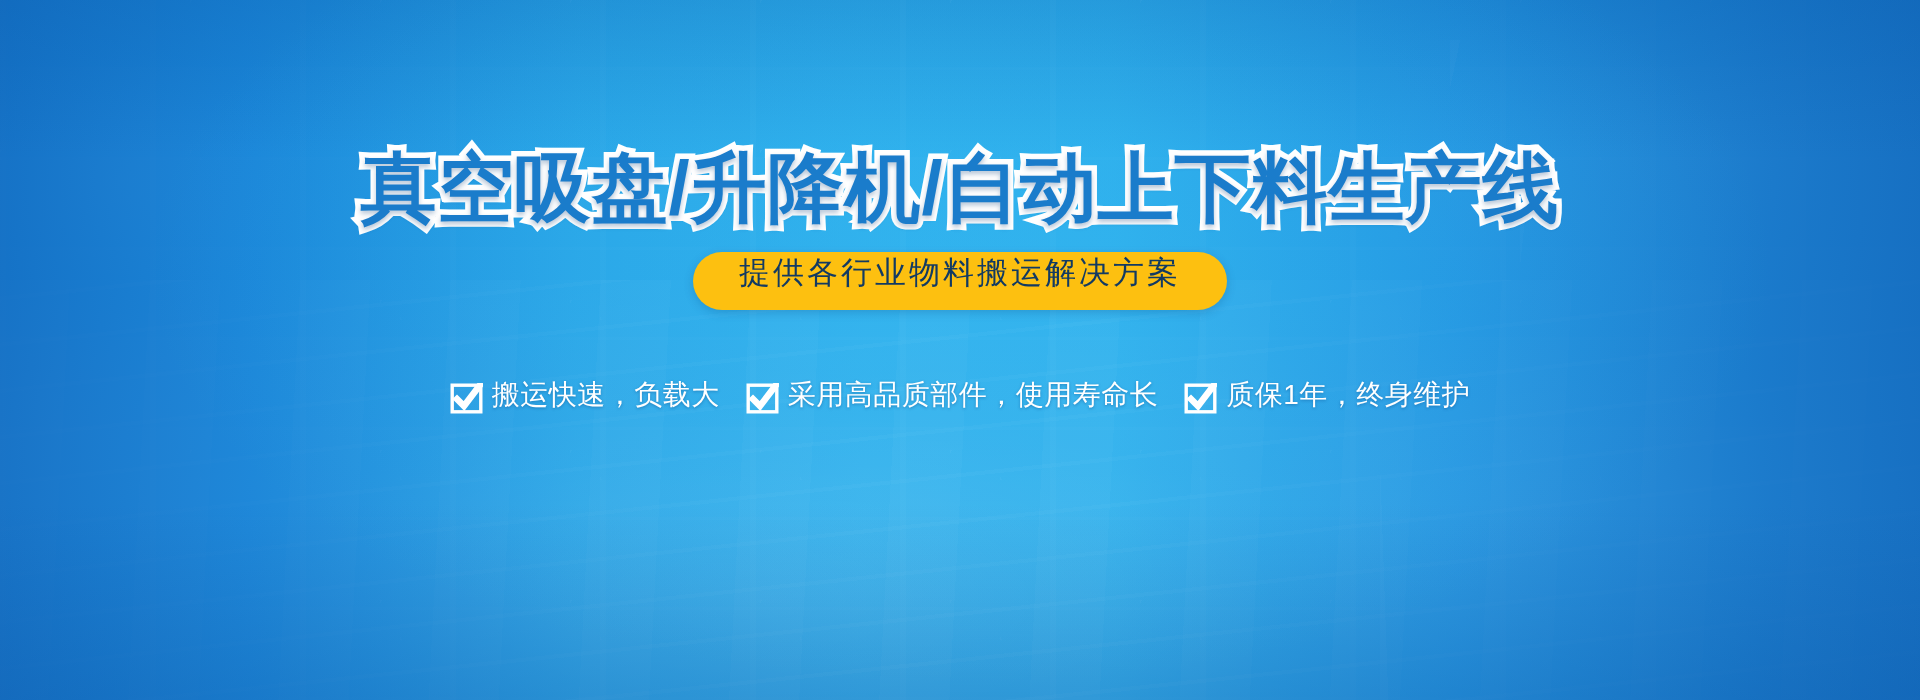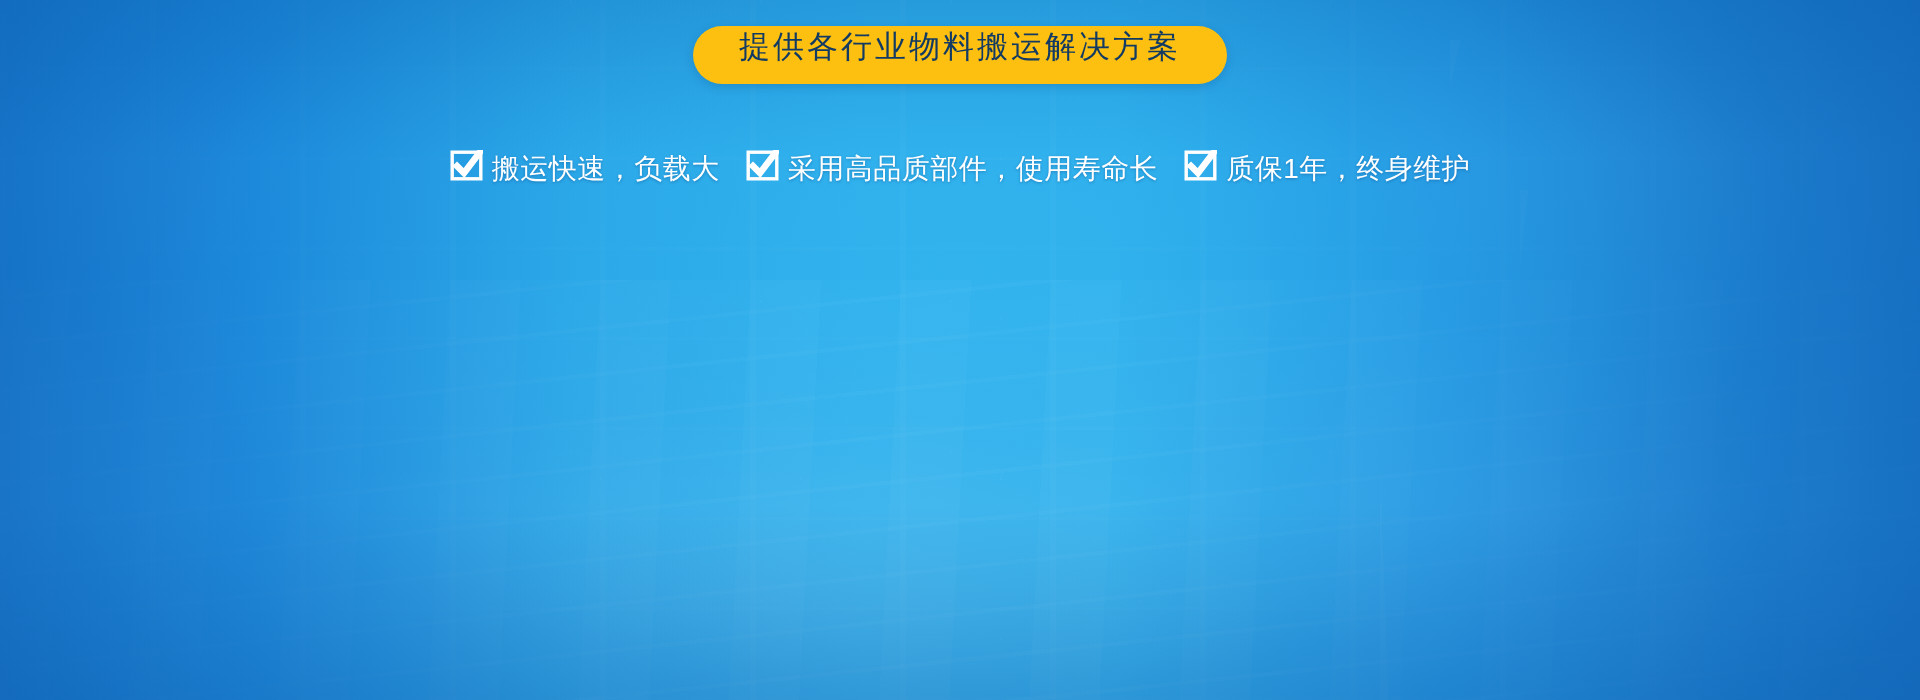--- a/index.html
+++ b/index.html
@@ -137,21 +137,21 @@
   
   .features{
     margin-top:66px;
     display:flex;
     align-items:center;
     gap:26px;
     white-space:nowrap;
   }
   .feature{
     display:flex;
-    align-items:flex-start;
+    align-items:flex-end;
     gap:9px;
   }
   .check-icon{
     width:33px; height:31px;
     flex:0 0 auto;
     display:block;
   }
   .feature-label{
     font-size:28px;
     font-weight:500;
@@ -166,20 +166,21 @@
 <div class="banner">
 
   <div class="bg-photo"></div>
   <div class="bg-machines"></div>
   <div class="bg-beams"></div>
   <div class="bg-tint"></div>
   <div class="bg-vignette"></div>
 
   <div class="content">
 
+    <h1 class="headline">真空吸盘/升降机/自动上下料生产线</h1>
 
     <div class="subpill">
       <span class="subpill-text">提供各行业物料搬运解决方案</span>
     </div>
 
     <div class="features">
 
       <div class="feature">
         <svg class="check-icon" viewBox="0 0 33 31">
           <rect x="2.2" y="2.2" width="28.6" height="26.6" fill="none" stroke="#ffffff" stroke-width="3.4"></rect>

